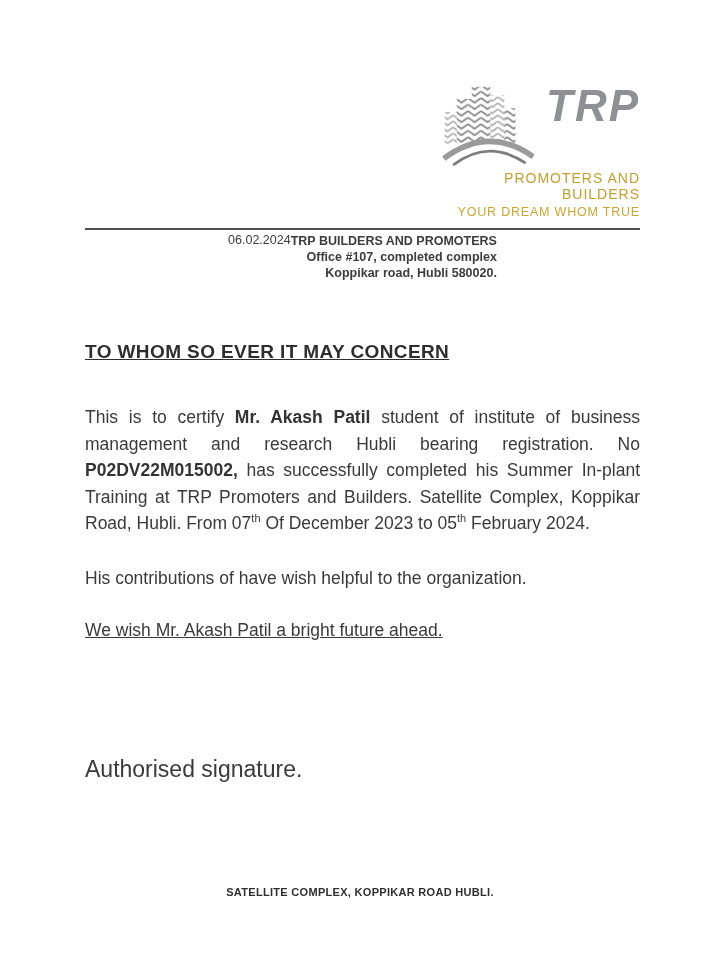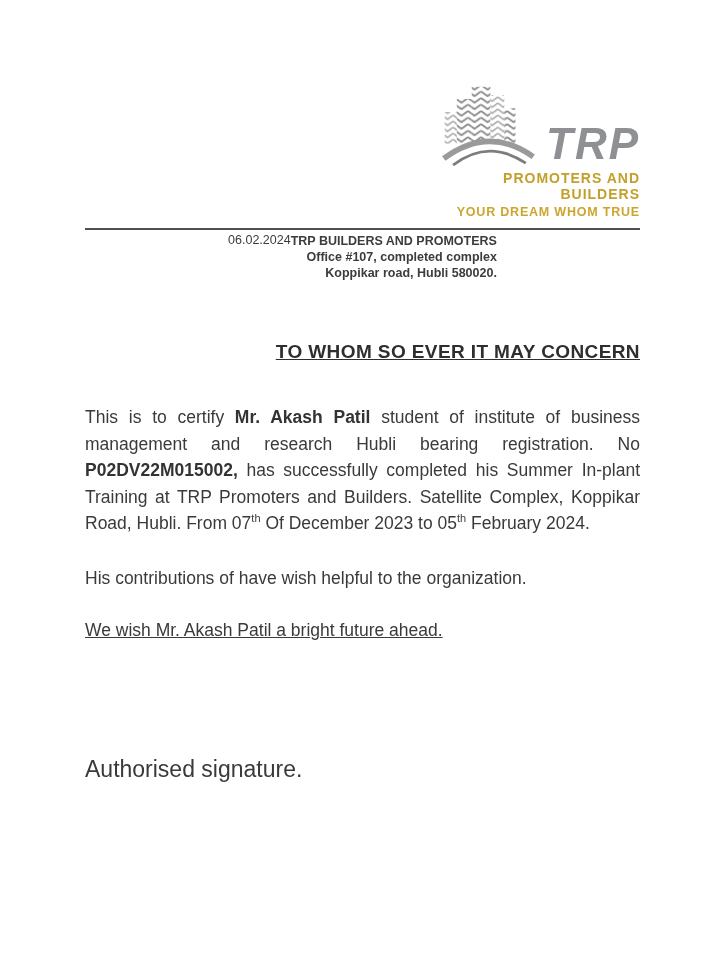--- a/index.html
+++ b/index.html
@@ -13,42 +13,42 @@
     overflow:hidden;
     margin:0 auto;
   }
   .content { padding:0 80px 0 85px; }
 
   
   .logo-block {
     margin-top:84px;
     display:flex; flex-direction:column; align-items:flex-end;
   }
-  .logo-row { display:flex; align-items:flex-end; gap:10px; }
+  .logo-row { display:flex; align-items:flex-start; gap:10px; }
   .brand-text {
     font-size:44px; font-weight:700; font-style:italic;
     color:#8f9093; letter-spacing:2px; line-height:1;
     padding-bottom:4px;
   }
   .gold-line {
-    font-weight:700; text-align:right;
+    font-weight:400; text-align:right;
     letter-spacing:1px; line-height:16px;
   }
   .gold-sub { font-size:14px; }
   .tagline { font-size:12.5px; letter-spacing:0.8px; margin-top:2px; }
 
   
   .rule { border-top:2px solid #4f4f4f; margin-top:8px; }
   .head-row { display:flex; justify-content:center; margin-top:3px; }
   .date { font-size:12.5px; color:#3c3c3c; }
   .addr { text-align:right; font-size:12.5px; font-weight:700; color:#3c3c3c; line-height:16px; }
 
   
   .title {
-    margin-top:60px; text-align:right;
+    margin-top:60px; text-align:left;
     font-size:19px; font-weight:700; color:#2e2e2e;
     text-decoration:underline; letter-spacing:0.4px;
   }
 
   
   .para {
     font-size:17.5px; line-height:26.5px; color:#3a3a3a;
   }
   .p1 { margin-top:41px; text-align:justify; }
   .p1 b { color:#333; }
@@ -111,14 +111,15 @@
     <div class="title">TO WHOM SO EVER IT MAY CONCERN</div>
 
     <p class="para p1"><span>This is to certify </span><b>Mr. Akash Patil</b><span> student of institute of business management and research Hubli bearing registration. No </span><b>P02DV22M015002,</b><span> has successfully completed his Summer In-plant Training at TRP Promoters and Builders. Satellite Complex, Koppikar Road, Hubli. From 07</span><sup>th</sup><span> Of December 2023 to 05</span><sup>th</sup><span> February 2024.</span></p>
     <p class="para p2">His contributions of have wish helpful to the organization.</p>
     <p class="para p3">We wish Mr. Akash Patil a bright future ahead.</p>
 
     <p class="signature">Authorised signature.</p>
   </div>
 
   <div class="footer">
+    <div>SATELLITE COMPLEX, KOPPIKAR ROAD HUBLI.</div>
   </div>
 </div>
 
 </body></html>

